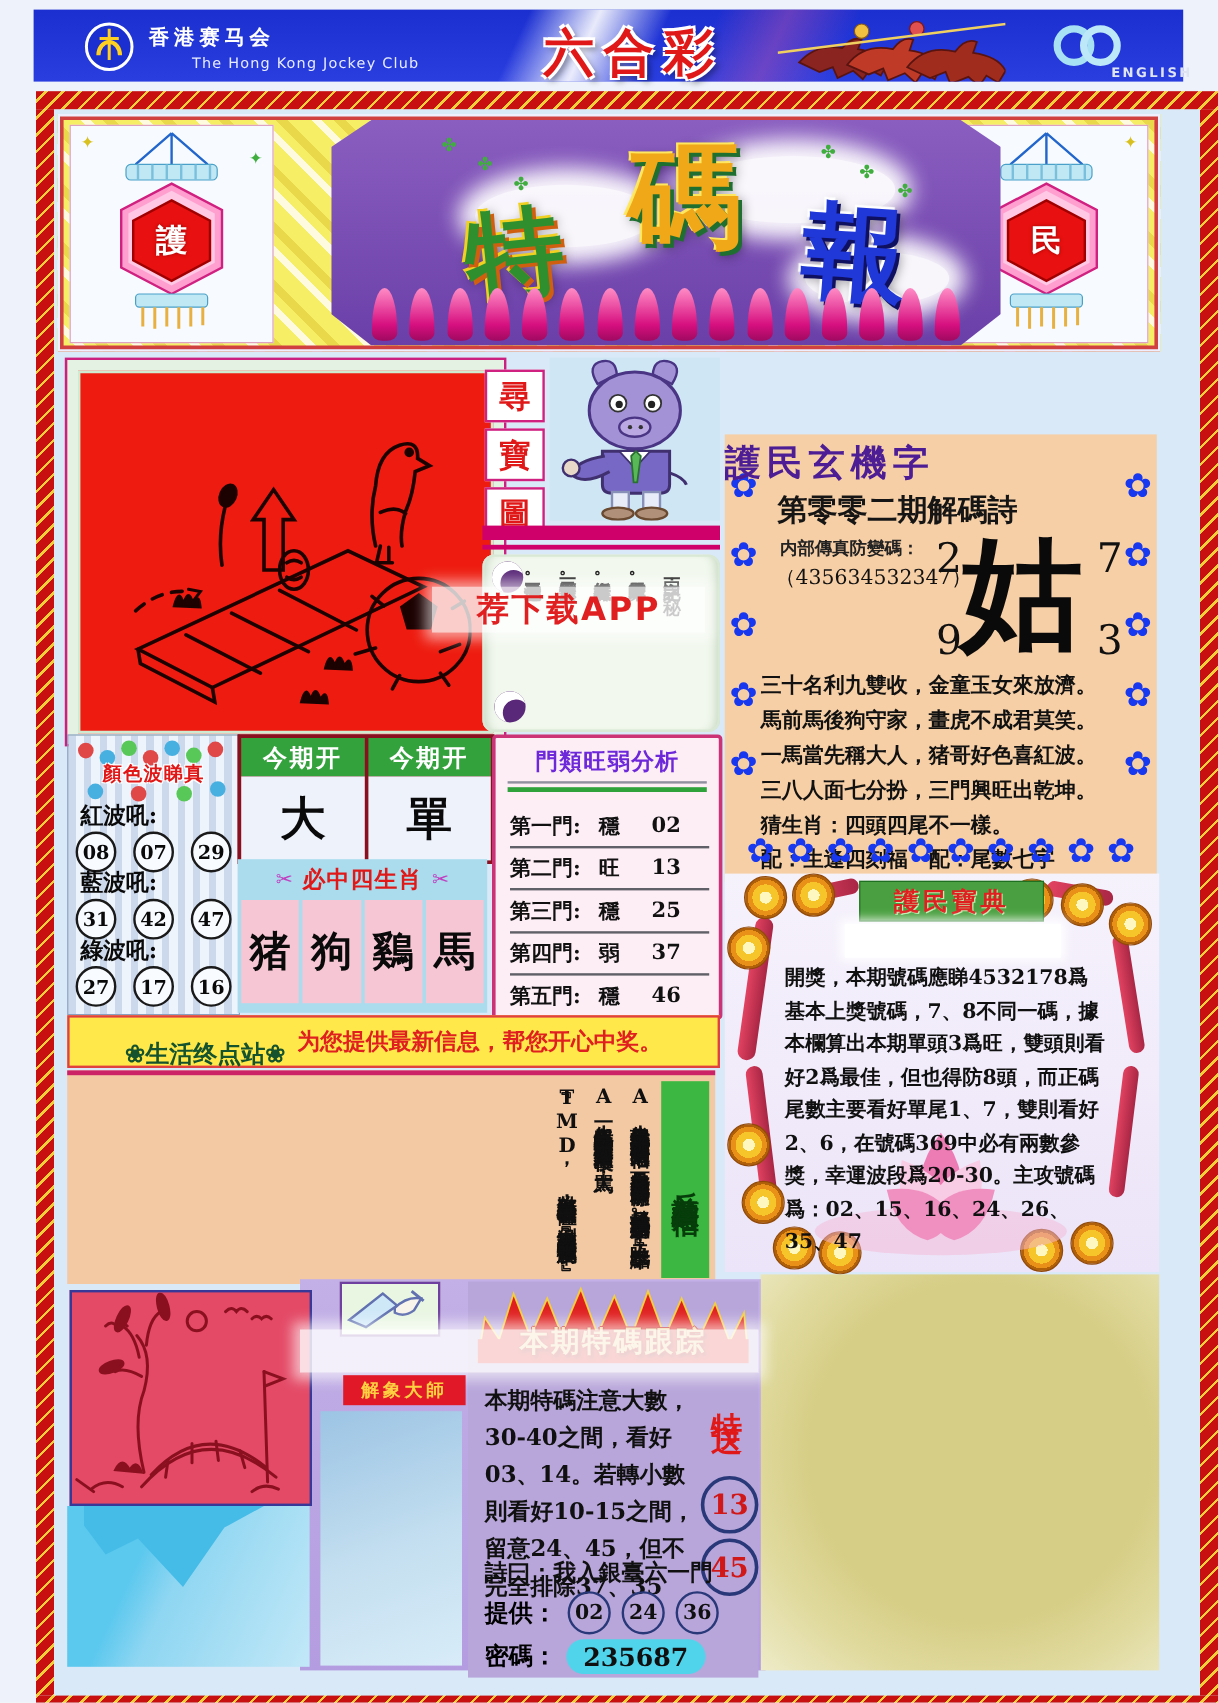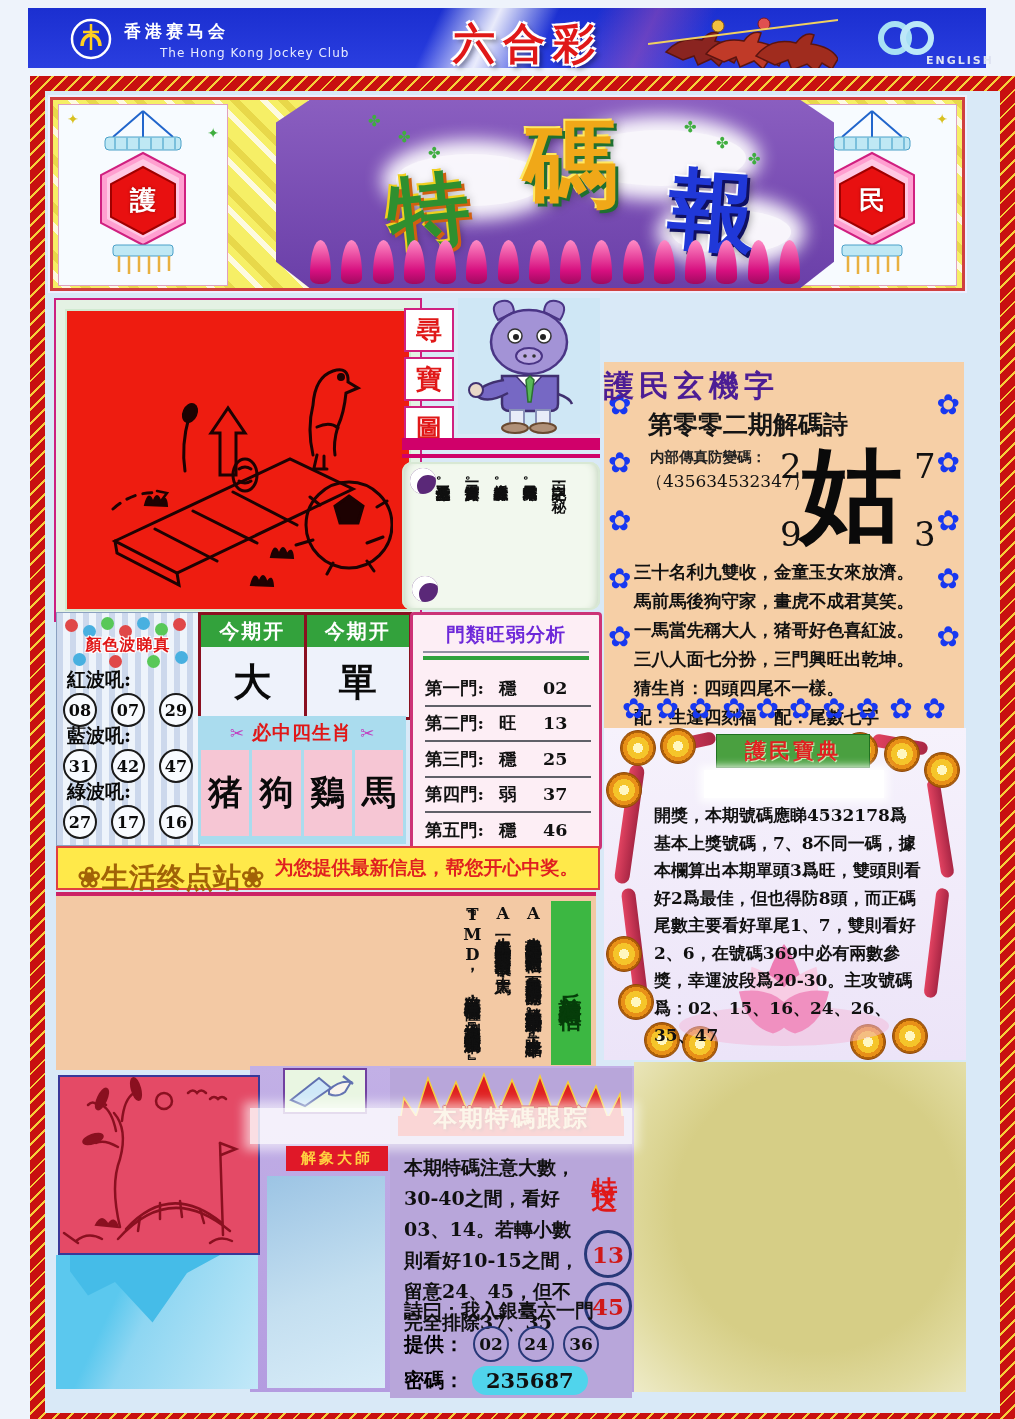--- a/index.html
+++ b/index.html
@@ -143,21 +143,21 @@
   .treasury-title span{color:#e02020;font-size:21px;font-weight:bold;letter-spacing:3px;
     font-family:"DejaVu Serif",serif;text-shadow:1px 1px 0 #bdf0b0;}
   .redact{position:absolute;background:#fff;box-shadow:0 0 8px 4px rgba(255,255,255,.9);}
   .treasury-body{position:absolute;left:50px;top:74px;width:268px;font-size:17px;font-weight:bold;
     font-family:"DejaVu Serif",serif;color:#101010;line-height:27.5px;z-index:2;}
   .lotus{position:absolute;left:55px;top:210px;z-index:1;}
 
   
   .life-banner{left:56px;top:846px;width:540px;height:40px;background:#ffe94a;border:2px solid #e04040;
     display:flex;align-items:center;justify-content:center;gap:10px;}
-  .life-banner .b1{color:#a16207;font-size:28px;font-weight:bold;font-family:"DejaVu Serif",serif;margin-top:20px;}
+  .life-banner .b1{color:#14532d;font-size:20px;font-weight:bold;font-family:"DejaVu Serif",serif;margin-top:20px;}
   .life-banner .b2{color:#e02020;font-size:19px;font-weight:bold;font-family:"DejaVu Serif",serif;}
   .story{left:56px;top:892px;width:540px;height:174px;background:#f3c9a4;border-top:4px solid #cc2266;}
   .story-title{position:absolute;right:5px;top:5px;bottom:5px;width:40px;background:#3cb742;
     display:flex;align-items:center;justify-content:center;
     writing-mode:vertical-rl;text-orientation:upright;color:#073;color:#063d0a;
     font-size:23px;font-weight:bold;font-family:"DejaVu Serif",serif;letter-spacing:3px;}
   .story-body{position:absolute;left:14px;top:8px;width:478px;height:158px;
     writing-mode:vertical-rl;text-orientation:upright;
     font-size:16.5px;font-weight:bold;font-family:"DejaVu Serif",serif;color:#101010;
     line-height:1.85;letter-spacing:1px;}
@@ -371,20 +371,23 @@
     <div class="curl" style="left:10px;bottom:8px"></div>
     <div class="scroll-text">
       <span>一字記之曰：秘</span>
       <span>冷風嚴霜爽蛇羊。</span>
       <span>紅孤綠喜綉衣人。</span>
       <span>一潇二源青霞賞。</span>
       <span>三七平分爱多感激。</span>
     </div>
   </div>
 
+  <div class="abs watermark">
+    <span>荐下载APP</span>
+  </div>
 
   <div class="abs mystic">
     <span class="flower" style="left:4px;top:26px">✿</span>
     <span class="flower" style="left:4px;top:84px">✿</span>
     <span class="flower" style="left:4px;top:142px">✿</span>
     <span class="flower" style="left:4px;top:200px">✿</span>
     <span class="flower" style="left:4px;top:258px">✿</span>
     <span class="flower" style="right:4px;top:26px">✿</span>
     <span class="flower" style="right:4px;top:84px">✿</span>
     <span class="flower" style="right:4px;top:142px">✿</span>

